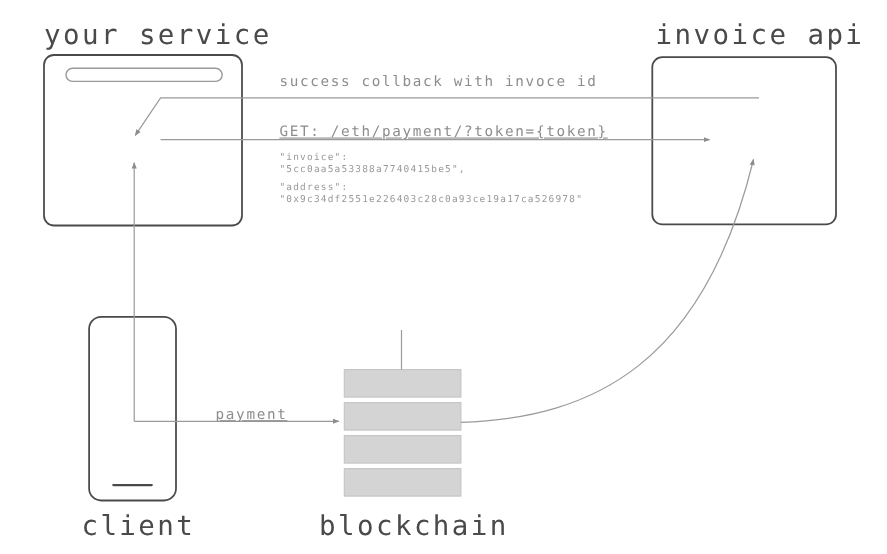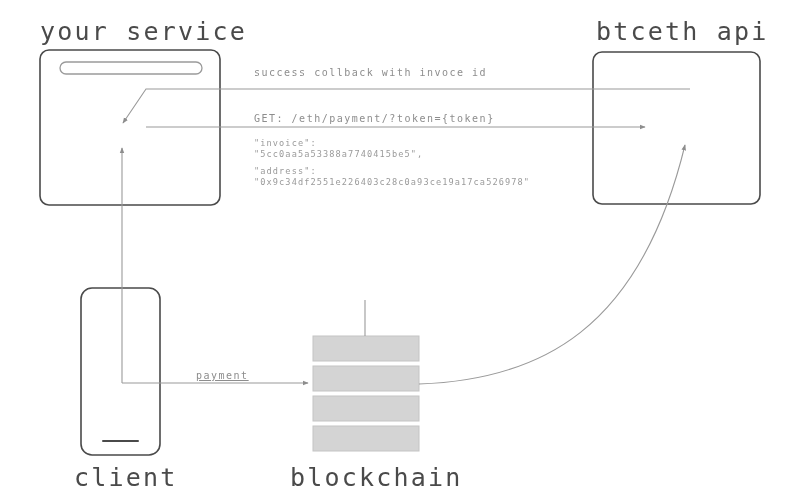--- a/index.html
+++ b/index.html
@@ -26,21 +26,21 @@
     position: absolute;
     font-family: "DejaVu Sans Mono", "Liberation Mono", monospace;
     font-size: 25px;
     letter-spacing: 2.2px;
     color: #4a4a4a;
     white-space: nowrap;
   }
   .annot {
     position: absolute;
     font-family: "DejaVu Sans Mono", "Liberation Mono", monospace;
-    font-size: 10px;
+    font-size: 13px;
     letter-spacing: 1.5px;
     color: #8d8d8d;
     white-space: nowrap;
   }
   .annot.small {
     font-size: 8.6px;
     letter-spacing: 1.1px;
     color: #9a9a9a;
     line-height: 11px;
   }
@@ -99,29 +99,29 @@
       <path d="M 365 300 L 365 336" fill="none" stroke="#9a9a9a" stroke-width="1.1"></path>
     </g>
 
     <g>
       <path d="M 419 384 C 540 380 640 330 685 145" fill="none" stroke="#9a9a9a" stroke-width="1.1" marker-end="url(#arrow-light)"></path>
     </g>
   </svg>
 
   <div class="title-label" style="left:40px; top:17px;">your service</div>
 
-  <div class="title-label" style="left:596px; top:17px;">btceth api</div>
+  <div class="title-label" style="left:596px; top:17px;">invoice api</div>
 
   <div class="title-label" style="left:290px; top:463px;">blockchain</div>
 
   <div class="title-label" style="left:74px; top:463px;">client</div>
 
   <div class="annot" style="left:254px; top:67px;">success collback with invoce id</div>
 
-  <div class="annot" style="left:254px; top:113px;">GET: /eth/payment/?token={token}</div>
+  <div class="annot" style="left:254px; top:113px;text-decoration:underline;">GET: /eth/payment/?token={token}</div>
 
   <div class="annot small" style="left:254px; top:138px;">"invoice":</div>
 
   <div class="annot small" style="left:254px; top:149px;">"5cc0aa5a53388a7740415be5",</div>
 
   <div class="annot small" style="left:254px; top:166px;">"address":</div>
 
   <div class="annot small" style="left:254px; top:177px;">"0x9c34df2551e226403c28c0a93ce19a17ca526978"</div>
 
   <div class="annot" style="left:196px; top:370px;text-decoration:underline;">payment</div>

